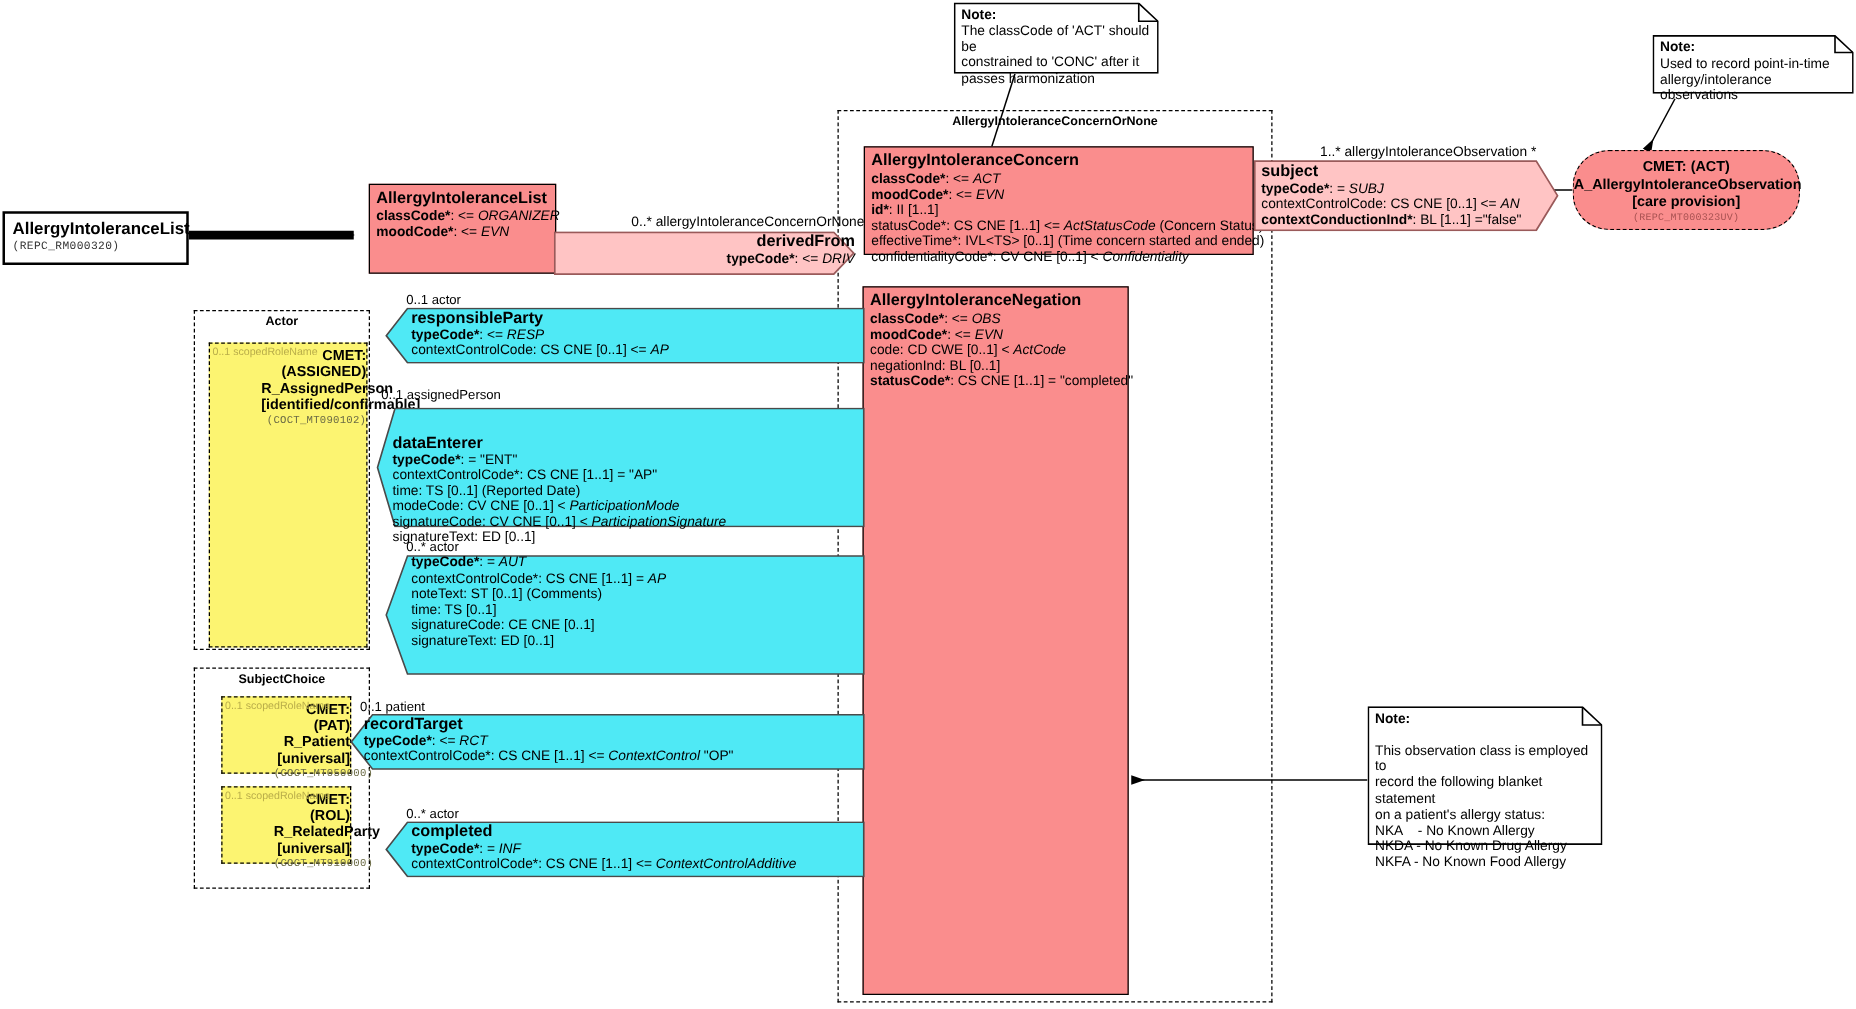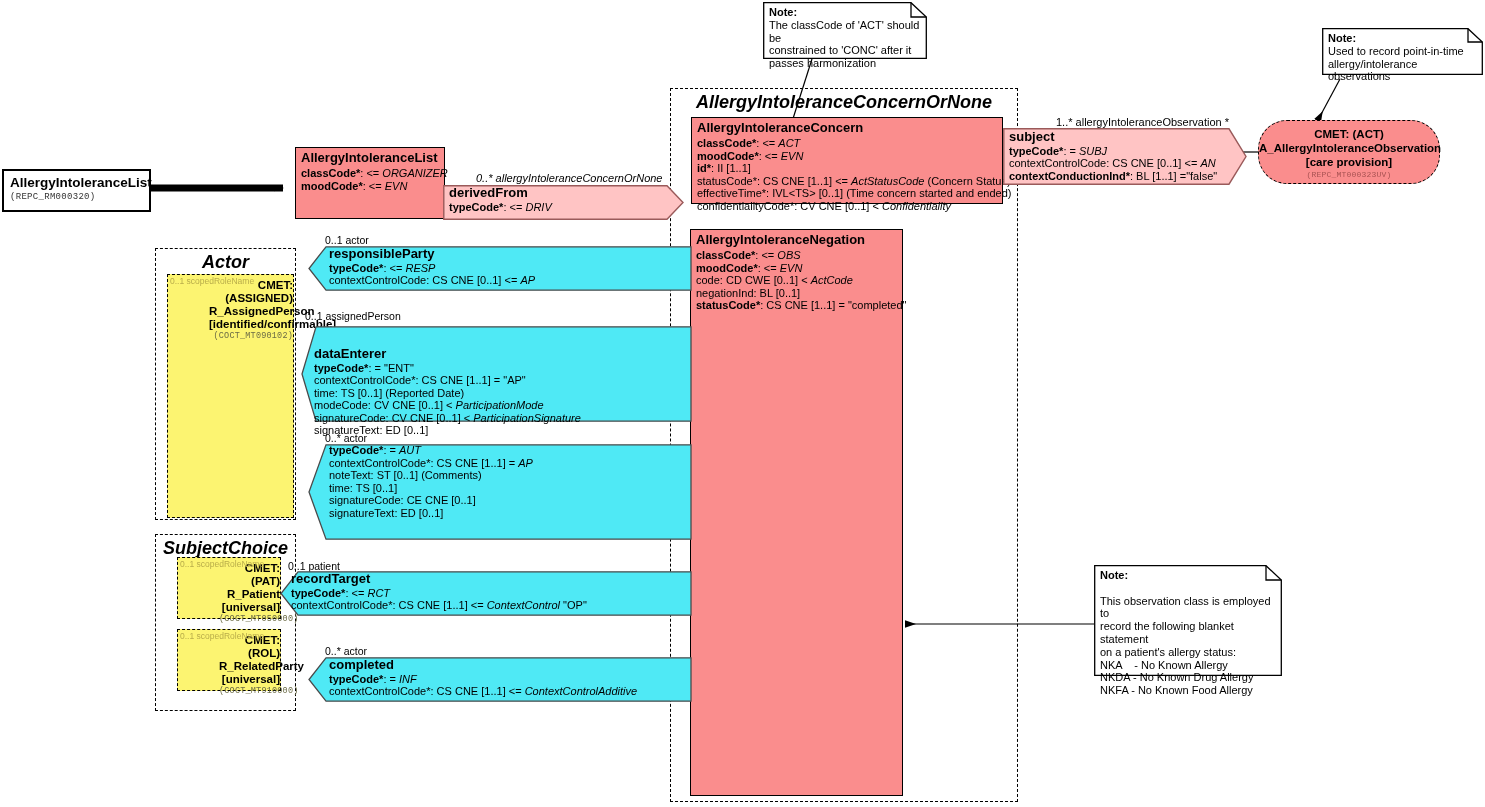--- a/index.html
+++ b/index.html
@@ -19,21 +19,21 @@
   .act{background:#fa8d8d;}
   .plain{background:#fff;}
 
   
   .entry{background:#fff;border:2.5px solid #000;}
   .entry .t{font-weight:bold;font-size:13.5px;line-height:16px;}
   .entry .sub{font-family:"Liberation Mono","DejaVu Sans Mono",monospace;font-size:9px;letter-spacing:.3px;color:#333;line-height:11px;}
 
   
   .dash{border:1.6px dashed #000;background:transparent;}
-  .dash-title{position:absolute;left:0;right:0;top:3px;text-align:center;font-weight:bold;font-size:18px;color:#000;font-style:italic;}
+  .dash-title{position:absolute;left:0;right:0;top:3px;text-align:center;font-weight:bold;font-size:10px;color:#000;}
 
   
   .cmet{background:#fcf471;border:1.6px dashed #000;text-align:right;padding-left:41px;}
   .cmet .ln{font-weight:bold;font-size:11.5px;line-height:13px;color:#000;}
   .cmet .code{font-family:"Liberation Mono","DejaVu Sans Mono",monospace;font-size:8.5px;line-height:11px;color:#6b6b45;letter-spacing:.2px;}
   .ghost{position:absolute;left:2px;top:1px;font-size:8.5px;color:#b9ad4a;white-space:nowrap;}
 
   
   .cmetp{background:#fa8d8d;border:1.6px dashed #000;text-align:center;}
   .cmetp .ln{font-weight:bold;font-size:11.5px;line-height:14px;color:#000;}
@@ -85,26 +85,26 @@
     <div class="t">AllergyIntoleranceList</div>
     <div class="sub">(REPC_RM000320)</div>
   </div>
 
   <div class="abs cls act" style="left:295px;top:147px;width:150px;height:72px;">
     <div class="t">AllergyIntoleranceList</div>
     <div class="attr"><b>classCode*</b>: &lt;= <i>ORGANIZER</i></div>
     <div class="attr"><b>moodCode*</b>: &lt;= <i>EVN</i></div>
   </div>
 
-  <div class="assoc" style="left:476px;top:172px;font-style:italic;">0..* allergyIntoleranceConcernOrNone</div>
+  <div class="assoc" style="left:505px;top:172px;">0..* allergyIntoleranceConcernOrNone</div>
   <div class="pbox" style="left:443px;top:185px;width:241px;height:35px;">
     <svg class="pshape" width="241" height="35" viewBox="0 0 241 35">
       <path d="M0.8,0.8 H224 L240,17.5 L224,34.2 H0.8 Z" fill="#ffc4c4" stroke="#9a5a5a" stroke-width="1.4"></path>
     </svg>
-    <div class="ptext" style="padding:0 0 0 6px;">
+    <div class="ptext" style="padding:0 0 0 6px;text-align:right;">
       <div class="t">derivedFrom</div>
       <div class="attr"><b>typeCode*</b>: &lt;= <i>DRIV</i></div>
     </div>
   </div>
 
   <div class="abs dash" style="left:670px;top:88px;width:348px;height:714px;">
     <div class="dash-title">AllergyIntoleranceConcernOrNone</div>
   </div>
 
   <div class="abs cls act" style="left:691px;top:117px;width:312px;height:87px;">

